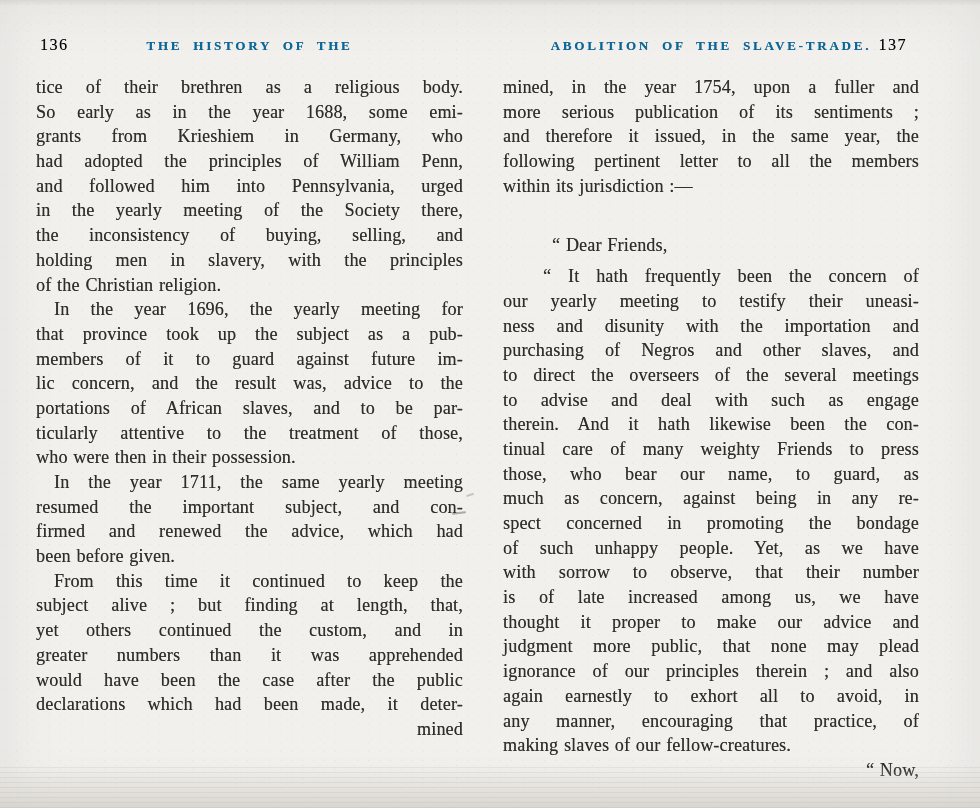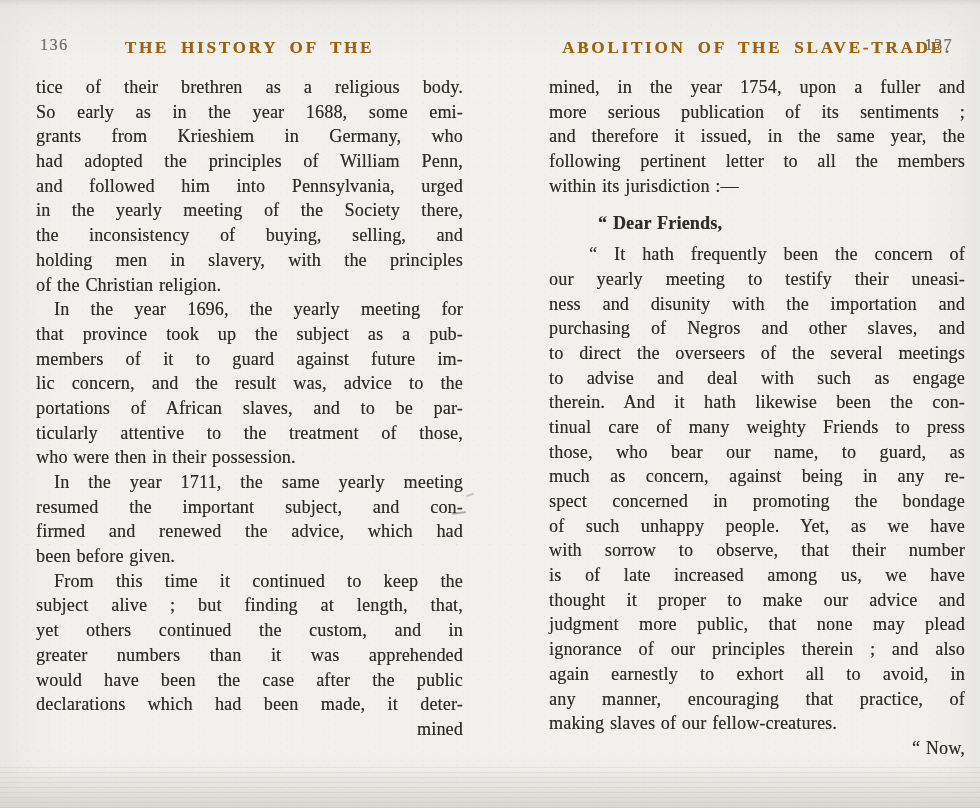--- a/index.html
+++ b/index.html
@@ -46,43 +46,43 @@
     left: 0; right: 0; top: 0;
     height: 6px;
     background: linear-gradient(180deg, rgba(150,147,138,0.18), rgba(150,147,138,0));
     pointer-events: none;
   }
   .page {
     position: absolute;
     top: 38px;
   }
   .page-left  { left: 36px;  width: 427px; }
-  .page-right { left: 549px; width: 416px; }
+  .page-right { left: 503px; width: 416px; }
 
   .pagehead {
     position: relative;
     height: 22px;
     margin-bottom: 15px;
   }
   .running {
     display: block;
     text-align: center;
-    font-size: 17px;
+    font-size: 13px;
     font-weight: bold;
     letter-spacing: 2.8px;
     word-spacing: 5px;
-    color: #a16207;
+    color: #0369a1;
     text-shadow: 0.2px 0.2px 0.6px rgba(55,53,46,0.55);
     white-space: nowrap;
   }
   .folio {
     position: absolute;
     top: -2px;
     font-size: 16px;
-    color: #737373;
+    color: #000000;
     letter-spacing: 1.5px;
     text-shadow: 0.2px 0.2px 0.6px rgba(55,53,46,0.55);
   }
   .folio-left  { left: 4px; }
   .folio-right { right: 12px; }
 
   .pagebody {
     font-size: 18px;
     line-height: 24.7px;
     letter-spacing: 0.2px;
@@ -93,21 +93,21 @@
     text-align: justify;
     text-align-last: justify;
     text-shadow: 0.25px 0.25px 0.55px rgba(48,46,40,0.6);
     white-space: nowrap;
   }
   .line.end       { text-align: right; text-align-last: left; }
   .line.catchword { text-align: right; text-align-last: right; }
   .line.para-start  { text-indent: 18px; }
   .line.quote-start { text-indent: 40px; }
   .line.quote-start.end { text-indent: 49px; }
-  .line.gap    { margin-top: 13px; font-weight: bold; }
+  .line.gap    { margin-top: 35px; }
   .line.gap-sm { margin-top: 6px; }
 
   
   .artifact-gutter {
     position: absolute;
     left: 452px;
     top: 512px;
     width: 14px;
     height: 2px;
     background: rgba(78, 75, 68, 0.42);

